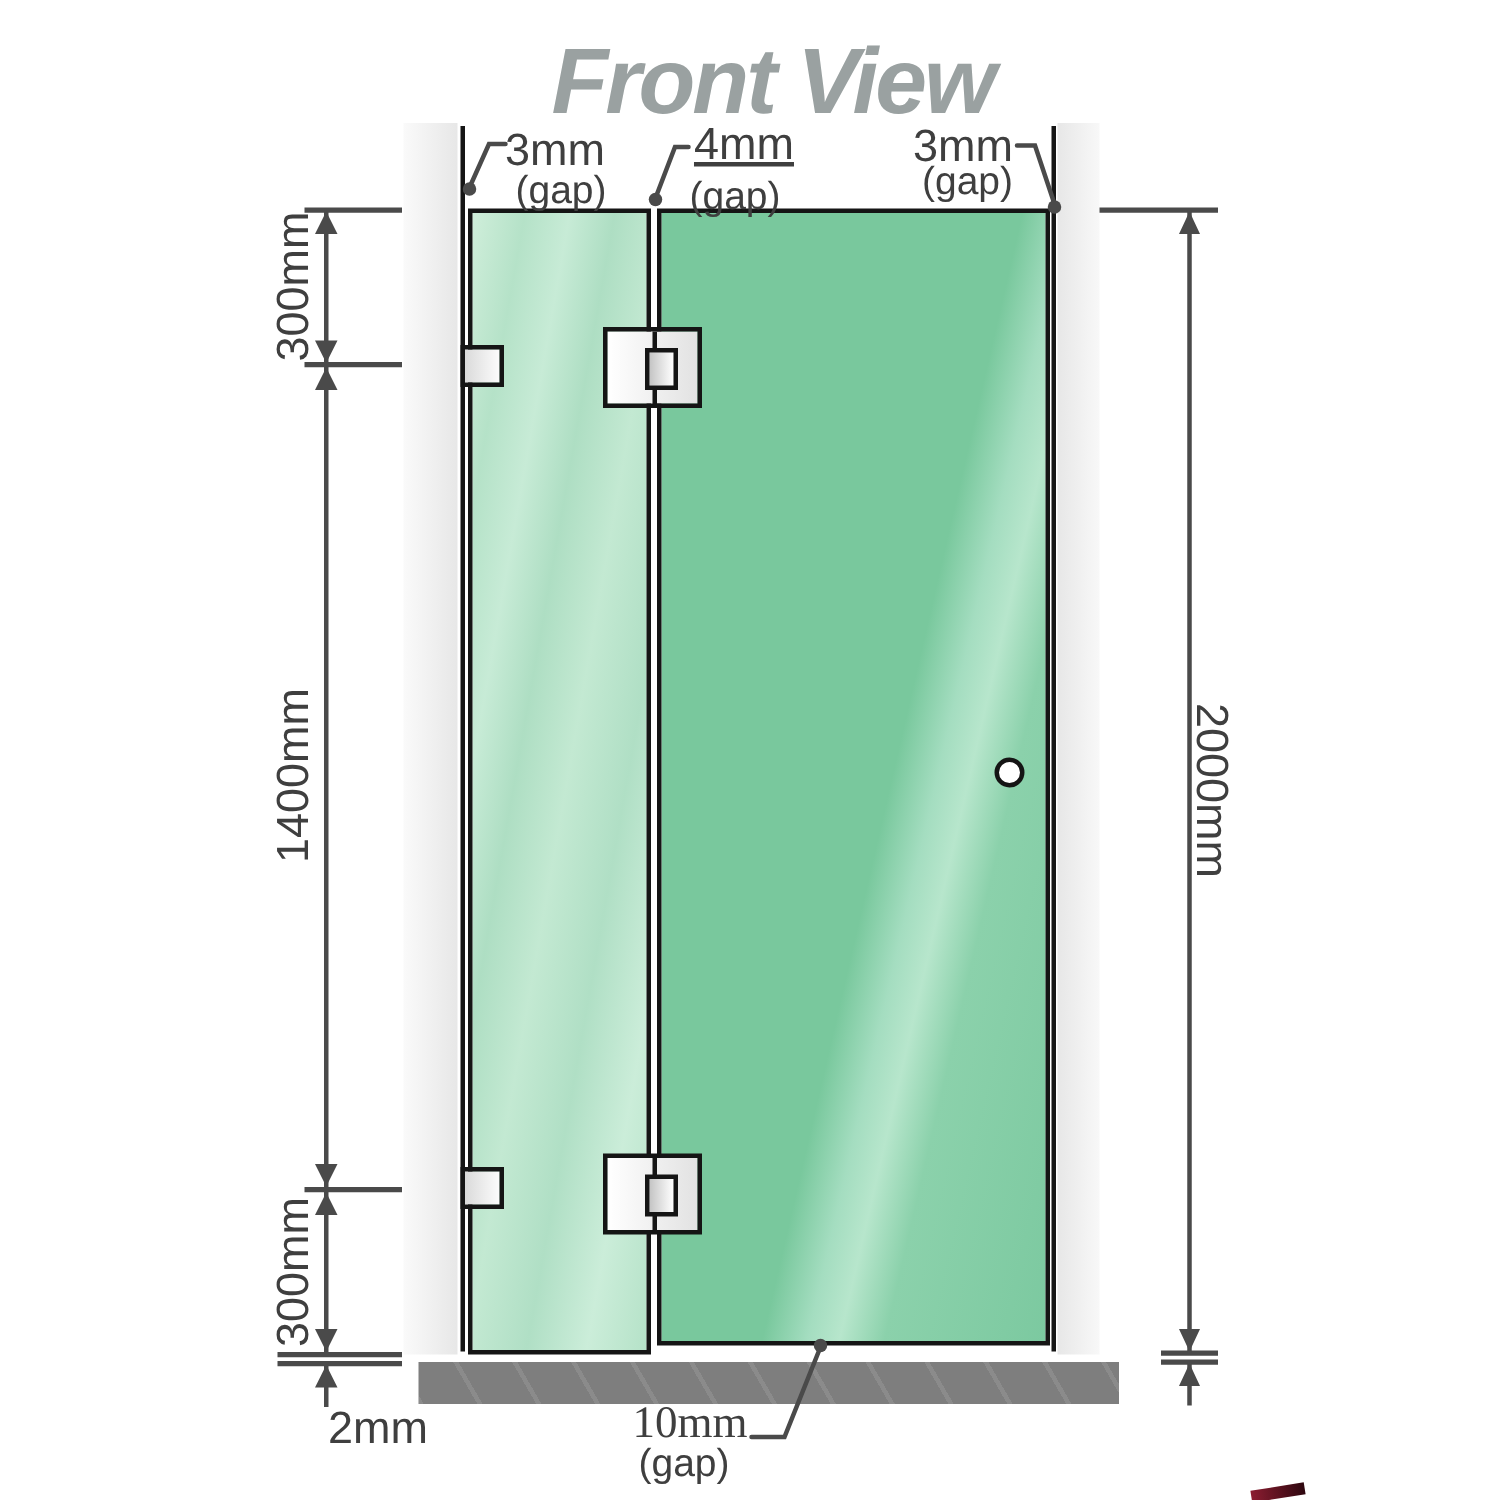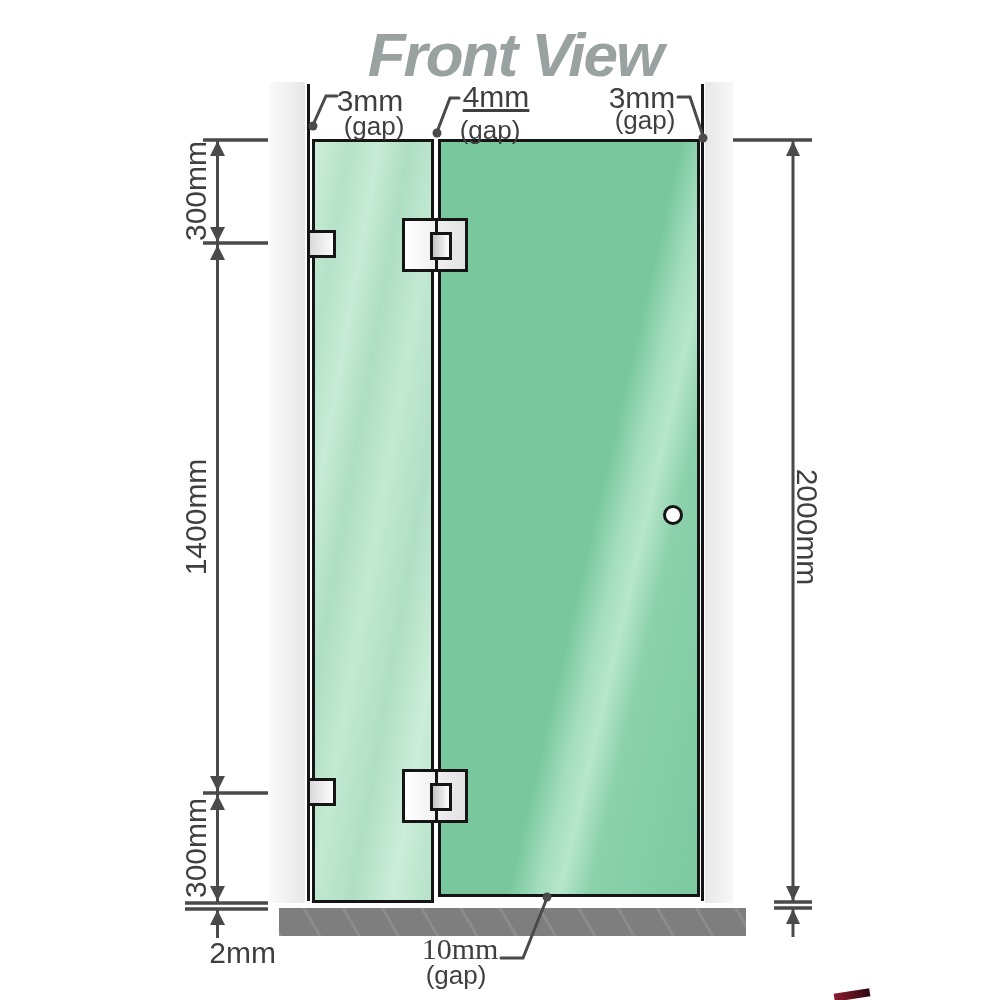--- a/index.html
+++ b/index.html
@@ -160,21 +160,21 @@
   <div class="lbl" style="left:335px;top:86px;width:70px;">3mm</div>
   <div class="lbl lbl-sub" style="left:334px;top:113px;width:80px;">(gap)</div>
   <div class="lbl" style="left:461px;top:82px;width:70px;text-decoration:underline;">4mm</div>
   <div class="lbl lbl-sub" style="left:450px;top:117px;width:80px;">(gap)</div>
   <div class="lbl" style="left:607px;top:83px;width:70px;">3mm</div>
   <div class="lbl lbl-sub" style="left:605px;top:107px;width:80px;">(gap)</div>
 
   <div class="lbl" style="left:415px;top:934px;width:90px;font-family:Liberation Serif, serif;">10mm</div>
   <div class="lbl lbl-sub" style="left:416px;top:962px;width:80px;">(gap)</div>
 
-  <div class="lbl" style="left:196px;top:938px;width:80px;text-align:right;">2mm</div>
+  <div class="lbl" style="left:212px;top:938px;width:80px;">2mm</div>
 
   <div class="lbl rot" style="left:196px;top:191px;">300mm</div>
   <div class="lbl rot" style="left:196px;top:517px;">1400mm</div>
   <div class="lbl rot" style="left:196px;top:848px;">300mm</div>
   <div class="lbl rot-cw" style="left:807px;top:527px;">2000mm</div>
 
   <div class="abs logo-sliver"></div>
 </div>
 
 </body></html>

